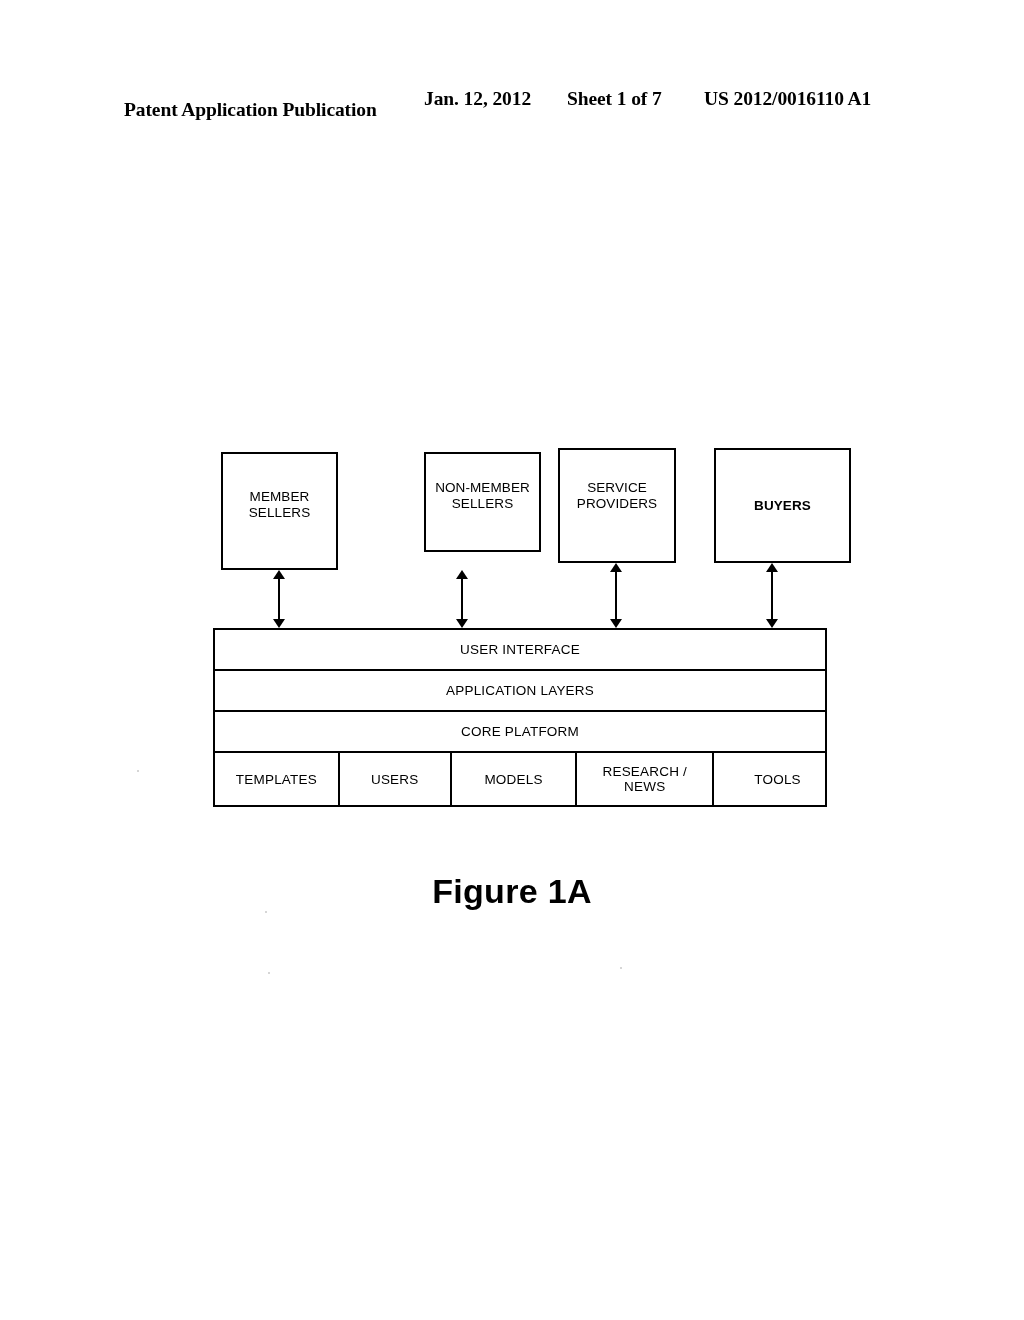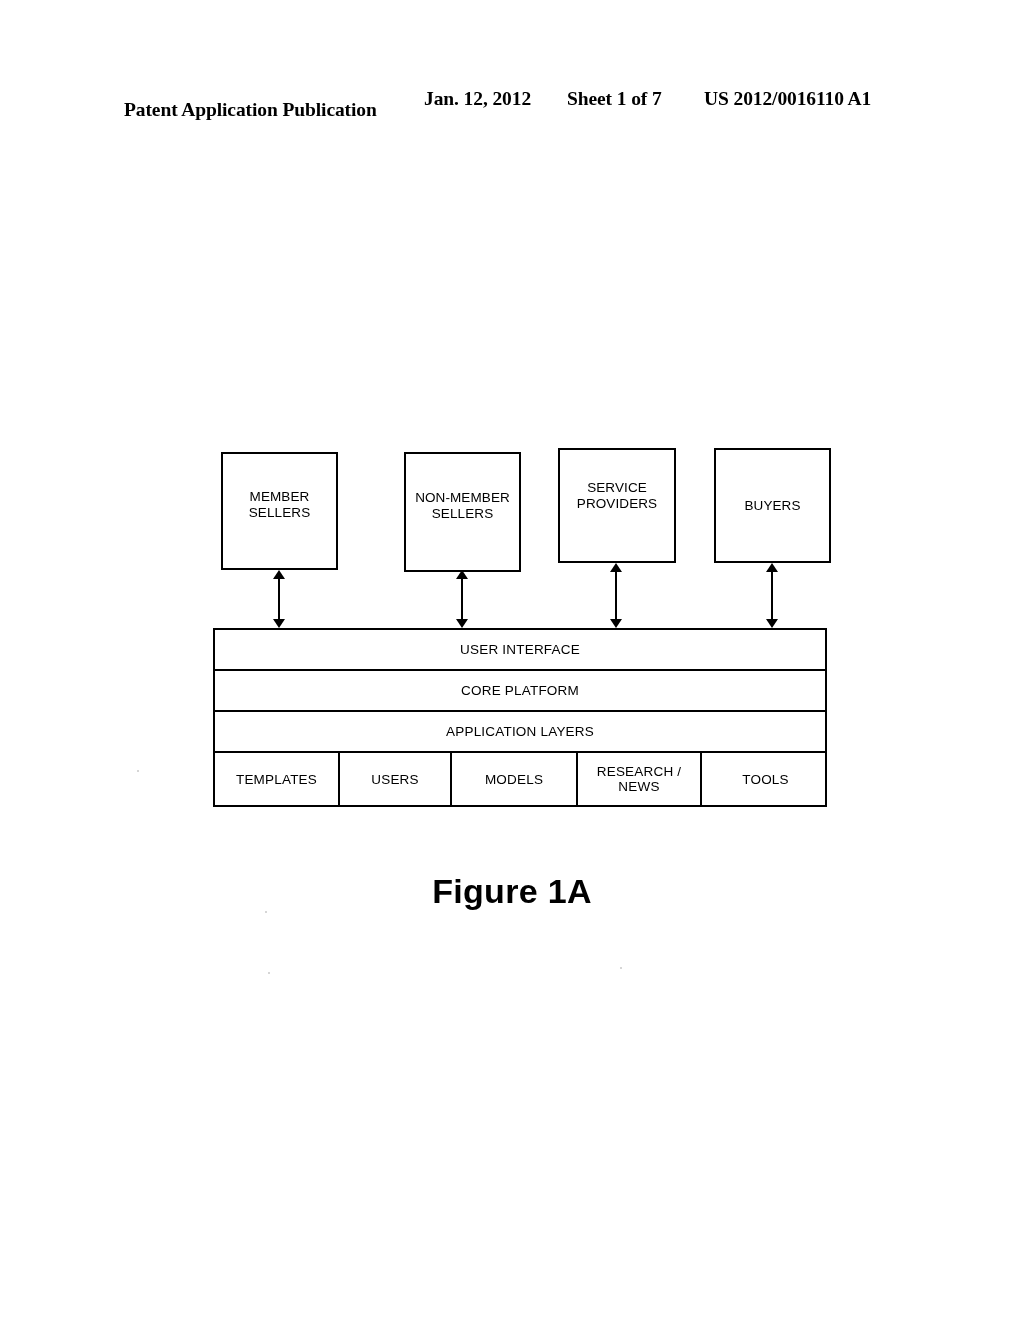--- a/index.html
+++ b/index.html
@@ -70,23 +70,23 @@
     display: flex;
     align-items: center;
     justify-content: center;
     text-align: center;
     font-size: 13.5px;
     line-height: 16px;
     color: #000000;
     letter-spacing: 0.1px;
   }
   #actor-member-sellers     { left: 221px; top: 452px; width: 117px; height: 118px; }
-  #actor-non-member-sellers { left: 404px; top: 452px; width: 117px; height: 120px; }
+  #actor-non-member-sellers { left: 424px; top: 452px; width: 117px; height: 100px; }
   #actor-service-providers  { left: 558px; top: 448px; width: 118px; height: 115px; }
-  #actor-buyers             { left: 714px; top: 448px; width: 117px; height: 115px; }
+  #actor-buyers             { left: 714px; top: 448px; width: 137px; height: 115px; font-weight: bold; }
 
   #actor-service-providers .actor-label,
   #actor-member-sellers .actor-label,
   #actor-non-member-sellers .actor-label {
     transform: translateY(-6px);
   }
   #actor-service-providers .actor-label { transform: translateY(-10px); }
 
   
   .connector {
@@ -162,21 +162,21 @@
     text-align: center;
     font-size: 13.5px;
     line-height: 15px;
     color: #000000;
     letter-spacing: 0.2px;
   }
   .component-cell:last-child { border-right: none; padding-left: 16px; }
   #component-templates    { width: 125px; }
   #component-users        { width: 112px; }
   #component-models       { width: 126px; }
-  #component-research-news{ width: 124px; }
+  #component-research-news{ width: 137px; }
   #component-tools        { width: 111px; }
 
   
   #figure-caption {
     position: absolute;
     left: 0;
     top: 872px;
     width: 1024px;
     text-align: center;
     font-size: 34px;
@@ -237,25 +237,25 @@
   <div class="connector" id="connector-buyers">
     <span class="head-up"></span>
     <span class="shaft"></span>
     <span class="head-down"></span>
   </div>
 
   <div id="platform-stack">
     <div class="stack-layer" id="stack-layer-user-interface">
       <span>USER INTERFACE</span>
     </div>
+    <div class="stack-layer" id="stack-layer-application-layers">
+      <span>APPLICATION LAYERS</span>
+    </div>
     <div class="stack-layer" id="stack-layer-core-platform">
       <span>CORE PLATFORM</span>
-    </div>
-    <div class="stack-layer" id="stack-layer-application-layers">
-      <span>APPLICATION LAYERS</span>
     </div>
     <div id="stack-row-components">
       <div class="component-cell" id="component-templates">
         <span>TEMPLATES</span>
       </div>
       <div class="component-cell" id="component-users">
         <span>USERS</span>
       </div>
       <div class="component-cell" id="component-models">
         <span>MODELS</span>

